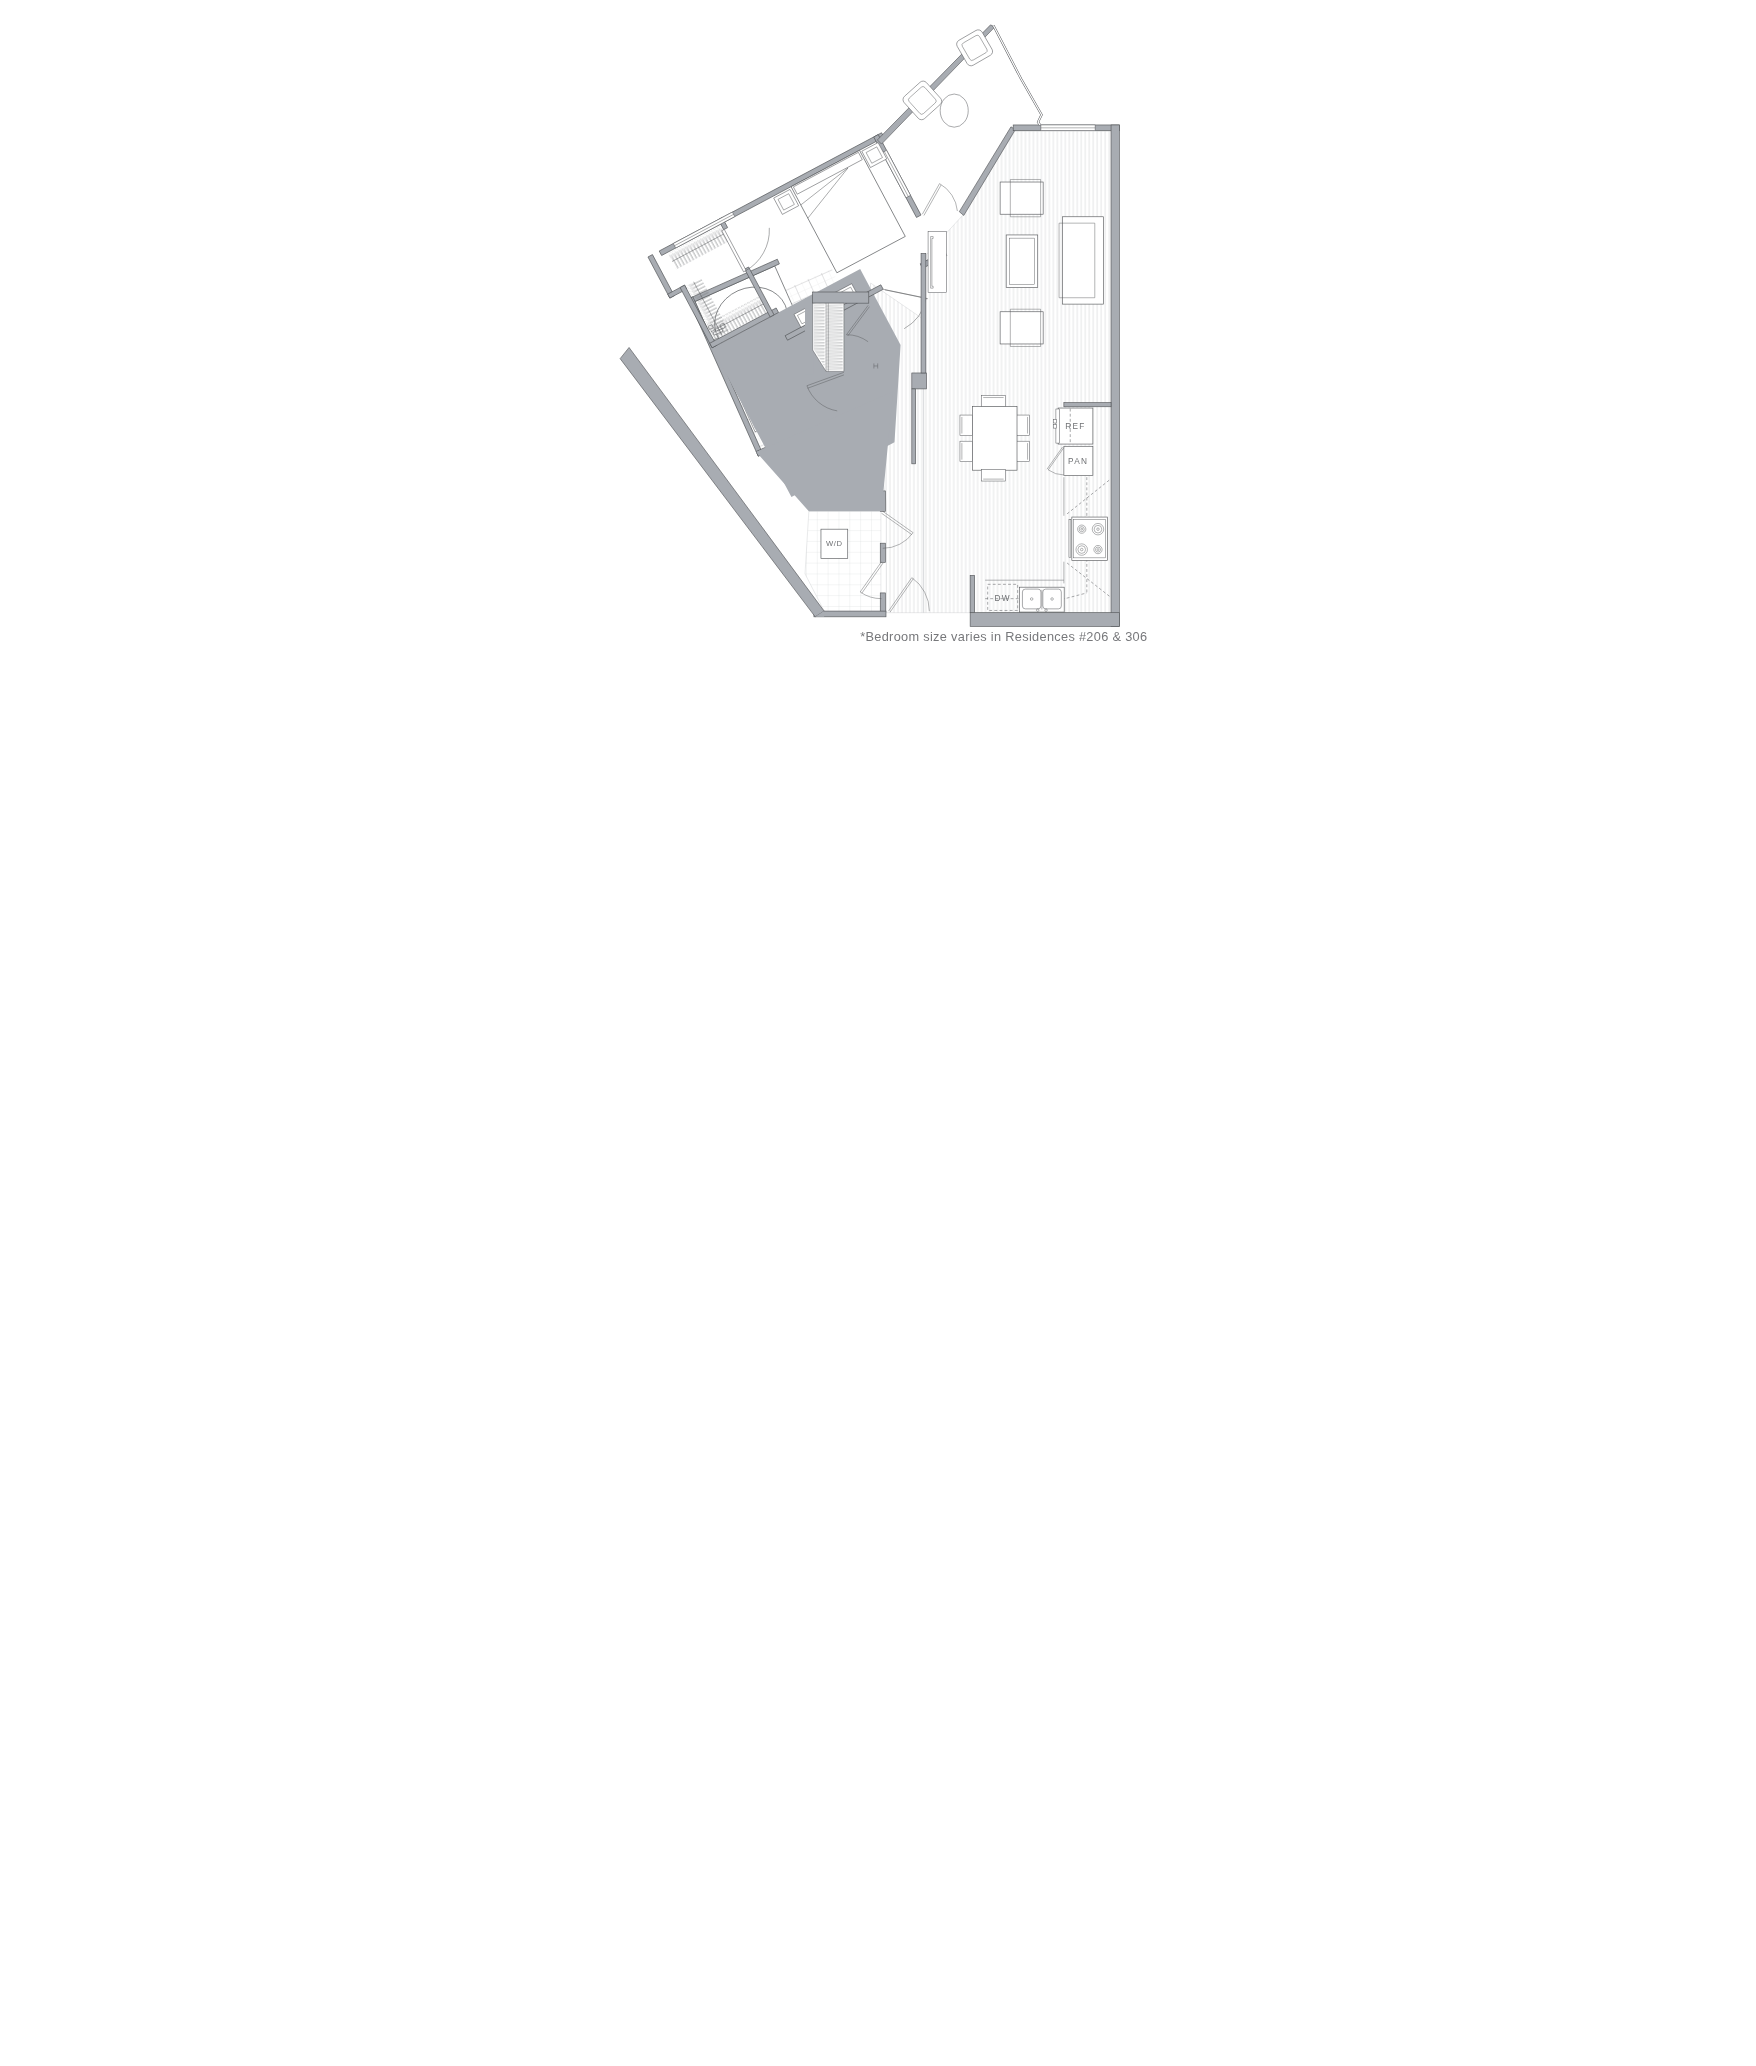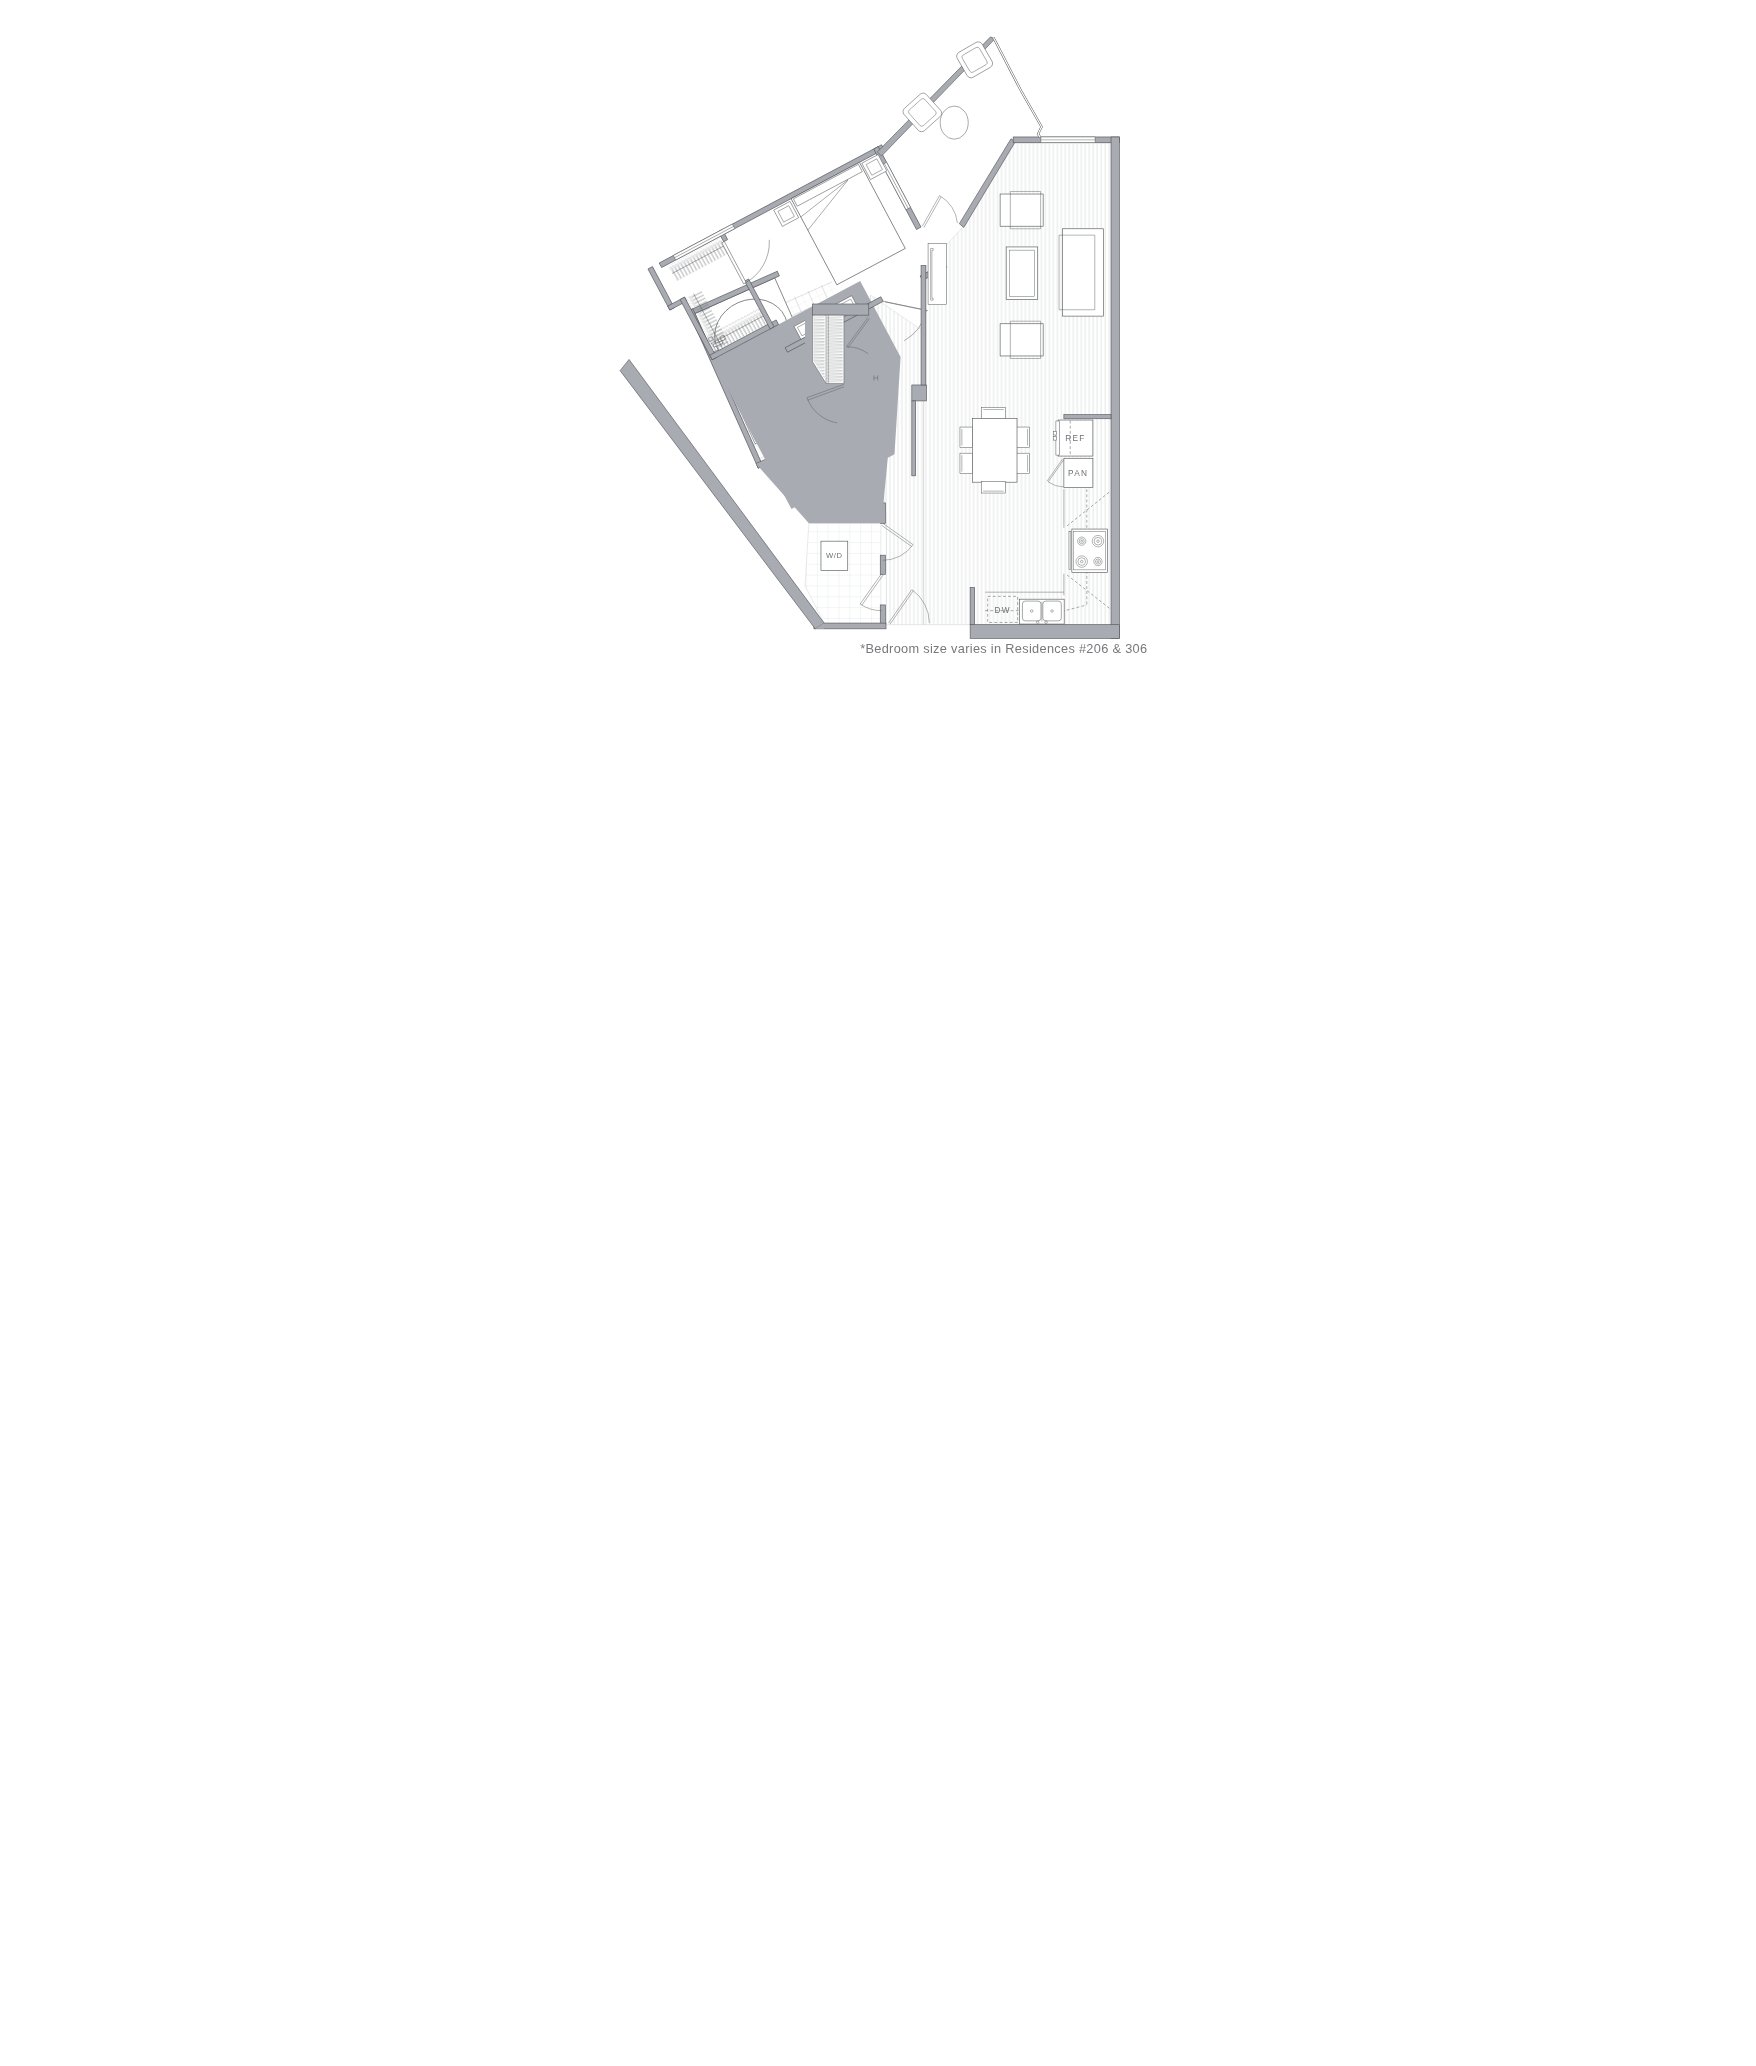--- a/index.html
+++ b/index.html
@@ -1,16 +1,16 @@
 <!DOCTYPE html>
 <html style="font-size:8px"><head>
 <meta charset="utf-8">
 <style>
   html,body{margin:0;padding:0;background:#ffffff;}
-  .page{width:100%;max-width:555px;margin:12px auto;}
+  .page{width:100%;max-width:555px;margin:0 auto;}
   svg{display:block;width:100%;height:auto;}
   .wall{fill:#a8acb2;stroke:#55575a;stroke-width:2;}
   .wallN{fill:#a8acb2;stroke:none;}
   .fw{fill:#ffffff;stroke:#55575a;stroke-width:2;}
   .fw1{fill:#ffffff;stroke:#55575a;stroke-width:1.6;}
   .ln1{fill:none;stroke:#55575a;stroke-width:1.4;}
   .arc{fill:none;stroke:#55575a;stroke-width:1.4;}
   .dash{fill:none;stroke:#55575a;stroke-width:1.6;stroke-dasharray:9 7;}
   .lbl{font-family:"Liberation Sans","DejaVu Sans",sans-serif;font-size:26px;letter-spacing:4px;fill:#6f7174;}
   .lblS{font-family:"Liberation Sans","DejaVu Sans",sans-serif;font-size:24px;letter-spacing:2px;fill:#6f7174;}

